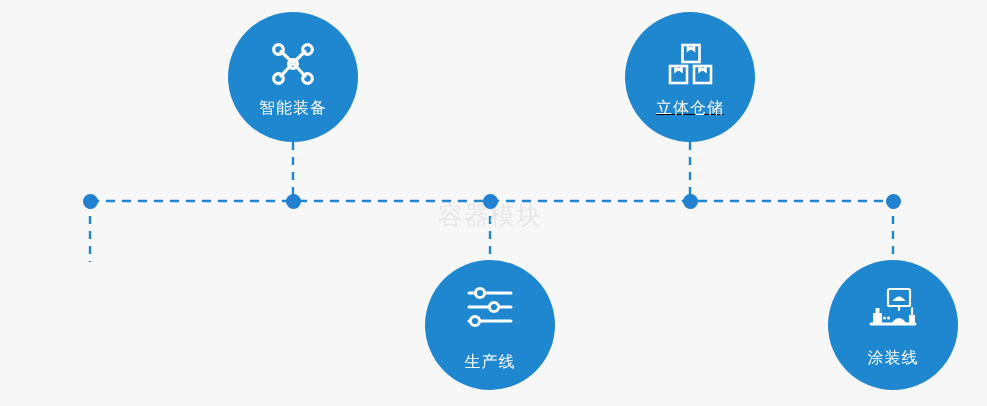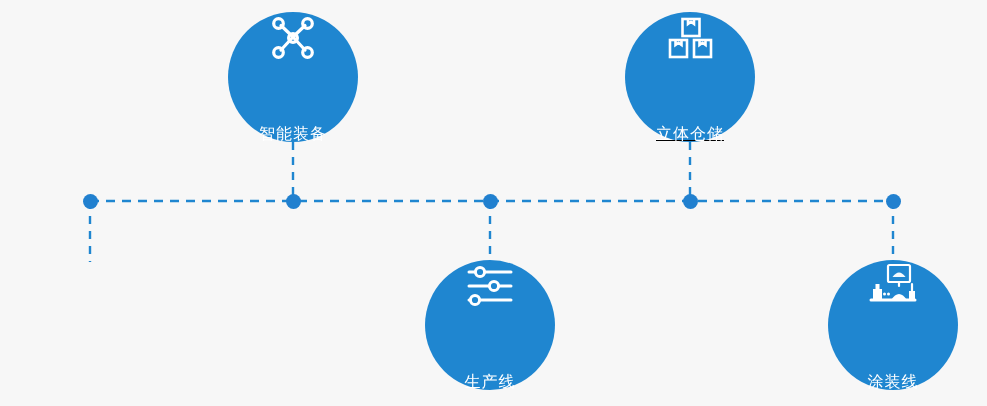--- a/index.html
+++ b/index.html
@@ -48,21 +48,21 @@
     position: absolute;
     width: 130px;
     height: 130px;
     margin-left: -65px;
     margin-top: -65px;
     border-radius: 50%;
     background: #1f86d0;
     display: flex;
     flex-direction: column;
     align-items: center;
-    justify-content: space-between;
+    justify-content: center;
   }
   .bubble .ico {
     width: 52px;
     height: 52px;
     display: block;
     margin-bottom: 10px;
   }
   .bubble .ico svg { display: block; width: 52px; height: 52px; }
   .bubble .caption {
     color: #ffffff;
@@ -81,20 +81,21 @@
 
   <svg id="wires" viewBox="0 0 987 406" width="987" height="406" aria-hidden="true">
     <line x1="90" y1="201" x2="893" y2="201" stroke="#1f86d0" stroke-width="2.4" stroke-dasharray="9 7" stroke-linecap="butt"></line>
     <line x1="293" y1="142" x2="293" y2="201" stroke="#1f86d0" stroke-width="2.4" stroke-dasharray="8 7"></line>
     <line x1="690" y1="142" x2="690" y2="201" stroke="#1f86d0" stroke-width="2.4" stroke-dasharray="8 7"></line>
     <line x1="90" y1="201" x2="90" y2="262" stroke="#1f86d0" stroke-width="2.4" stroke-dasharray="8 7"></line>
     <line x1="490" y1="201" x2="490" y2="262" stroke="#1f86d0" stroke-width="2.4" stroke-dasharray="8 7"></line>
     <line x1="893" y1="201" x2="893" y2="262" stroke="#1f86d0" stroke-width="2.4" stroke-dasharray="8 7"></line>
   </svg>
 
+  <div class="watermark">容器模块</div>
 
   <div class="node-dot" style="left:90px;  top:201px;"></div>
   <div class="node-dot" style="left:293px; top:201px;"></div>
   <div class="node-dot" style="left:490px; top:201px;"></div>
   <div class="node-dot" style="left:690px; top:201px;"></div>
   <div class="node-dot" style="left:893px; top:201px;"></div>
 
   <div class="bubble" style="left:293px; top:77px;">
     <span class="ico">
       <svg viewBox="0 0 52 52" fill="none" stroke="#ffffff" stroke-width="3.2" stroke-linecap="round" stroke-linejoin="round">

